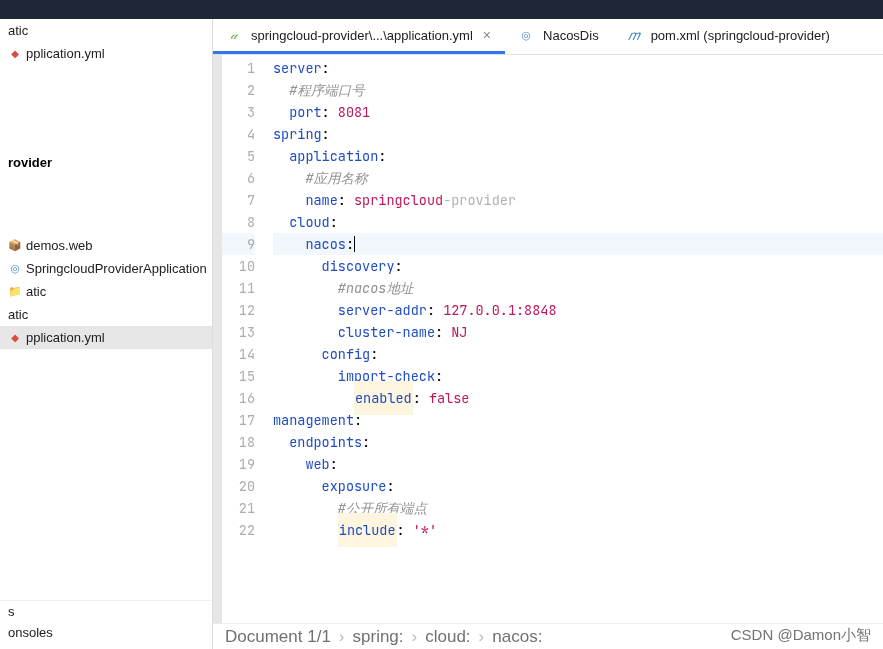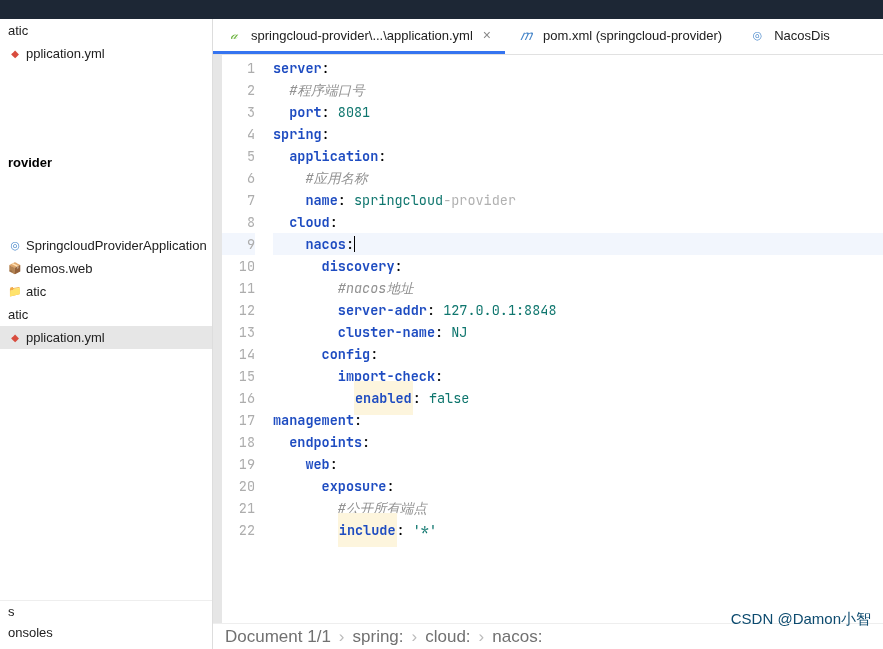--- a/index.html
+++ b/index.html
@@ -131,22 +131,22 @@
     .gutter .ln { height: 22px; }
     .gutter .ln.hl { background: #f2f6fd; }
     .code {
       flex: 1;
       padding-left: 6px;
       white-space: pre;
       padding-top: 2px;
     }
     .code .line { height: 22px; }
     .code .line.hl { background: #f2f6fd; }
-    .k { color: #1e4cc1; font-weight: bold; }
-    .v { color: #0f766e; }
+    .k { color: #1e4cc1; }
+    .v { color: #be185d; }
     .cmt { color: #919191; font-style: italic; }
     .hint { color: #b1b1b1; text-align: center; }
     .warn { background: #fdf5dd; padding: 8px 1px; }
     .cursor {
       display: inline-block;
       width: 1px;
       height: 16px;
       background: #000;
       vertical-align: middle;
       margin-bottom: 3px;
@@ -158,22 +158,22 @@
       padding: 0 12px;
       border-top: 1px solid #eee;
       color: #717171;
       font-size: 17px;
       gap: 8px;
     }
     .breadcrumb .chev { color: #bbb; }
     .watermark {
       position: absolute;
       right: 12px;
-      bottom: 20px;
-      color: #0c4a6e;
+      bottom: 4px;
+      color: #737373;
       font-size: 15px;
       pointer-events: none;
     }
   </style>
 </head>
 <body>
 
 <div class="top-dark-bar"></div>
 
 <div class="main-content">
@@ -187,26 +187,26 @@
           <div class="sidebar-item">
             <span class="icn yml"></span>
             <span>pplication.yml</span>
           </div>
         </div>
       <div class="sidebar-spacer"></div>
       <div class="sidebar-heading">rovider</div>
       <div class="sidebar-spacer" style="height:60px"></div>
       <div id="tree-items">
           <div class="sidebar-item">
+            <span class="icn pkg"></span>
+            <span>demos.web</span>
+          </div>
+          <div class="sidebar-item">
             <span class="icn java"></span>
             <span>SpringcloudProviderApplication</span>
-          </div>
-          <div class="sidebar-item">
-            <span class="icn pkg"></span>
-            <span>demos.web</span>
           </div>
           <div class="sidebar-item">
             <span class="icn folder"></span>
             <span>atic</span>
           </div>
           <div class="sidebar-item">
             <span>atic</span>
           </div>
           <div class="sidebar-item selected">
             <span class="icn yml"></span>
@@ -225,26 +225,26 @@
   </div>
 
   <div class="editor-area">
     <div class="tabs-bar" id="tabs-bar">
         <div class="tab active">
           <span class="icn yml-green"></span>
           <span>springcloud-provider\...\application.yml</span>
           <span class="close">×</span>
         </div>
         <div class="tab">
+          <span class="icn nacos"></span>
+          <span>NacosDis</span>
+        </div>
+        <div class="tab">
           <span class="icn maven"></span>
           <span>pom.xml (springcloud-provider)</span>
-        </div>
-        <div class="tab">
-          <span class="icn nacos"></span>
-          <span>NacosDis</span>
         </div>
       </div>
     <div class="editor-body">
       <div class="gutter-scroll"></div>
       <div class="gutter" id="gutter">
           <div class="ln">1</div>
           <div class="ln">2</div>
           <div class="ln">3</div>
           <div class="ln">4</div>
           <div class="ln">5</div>

